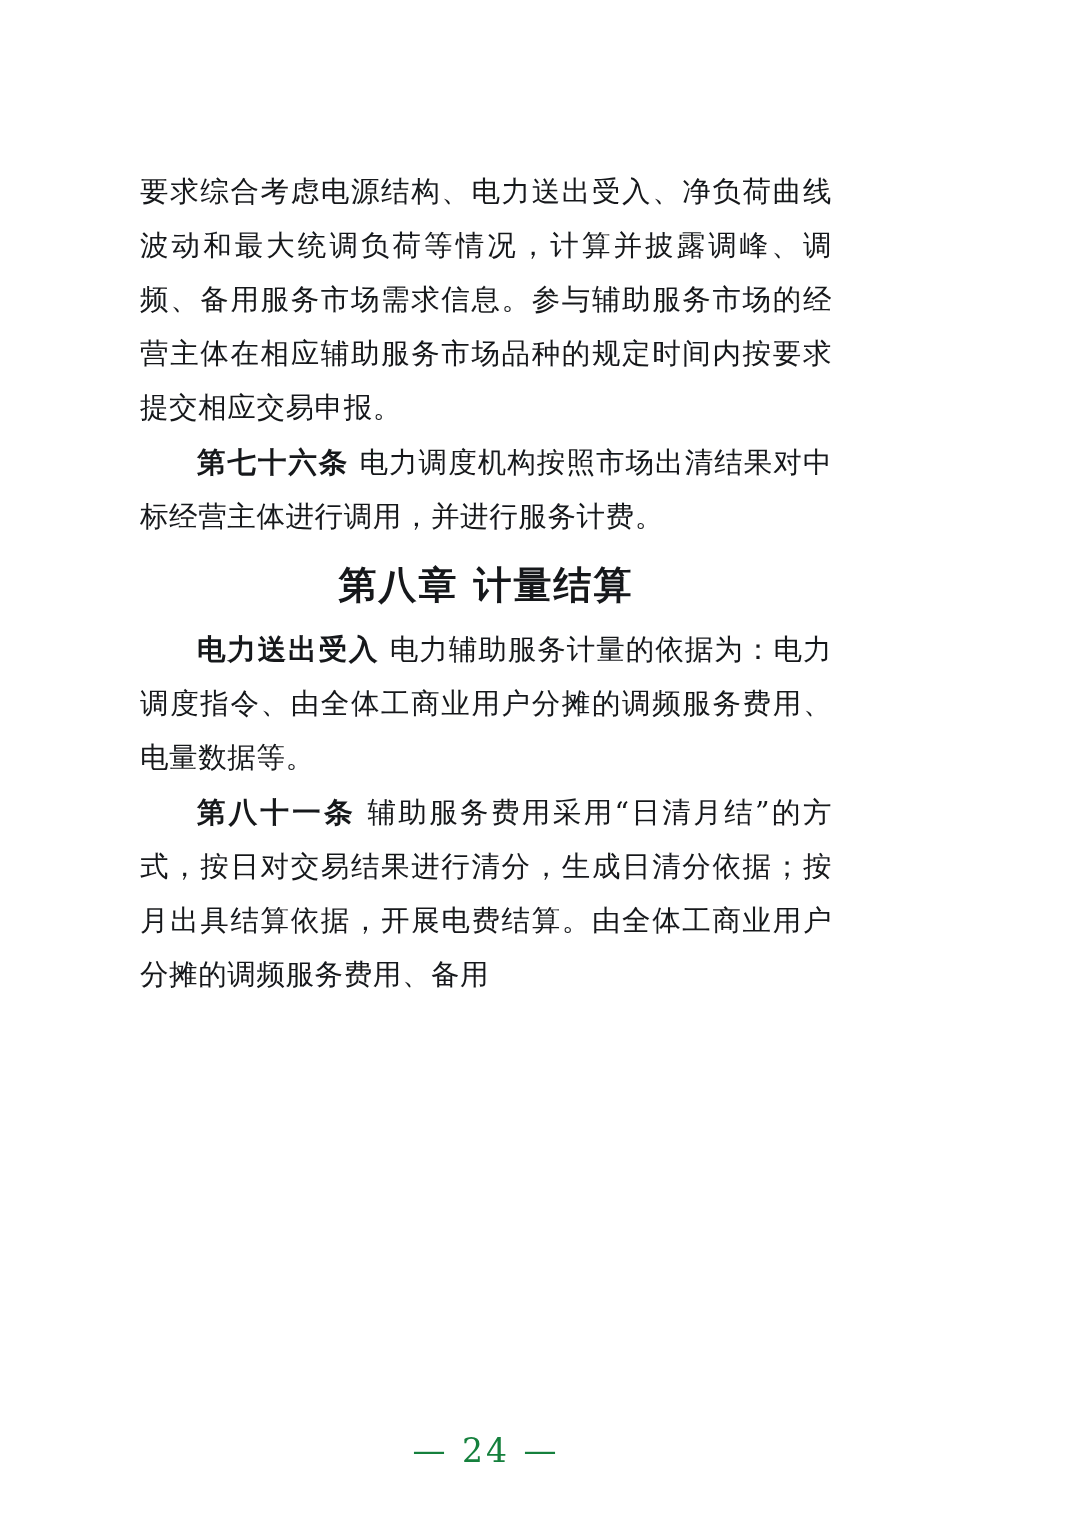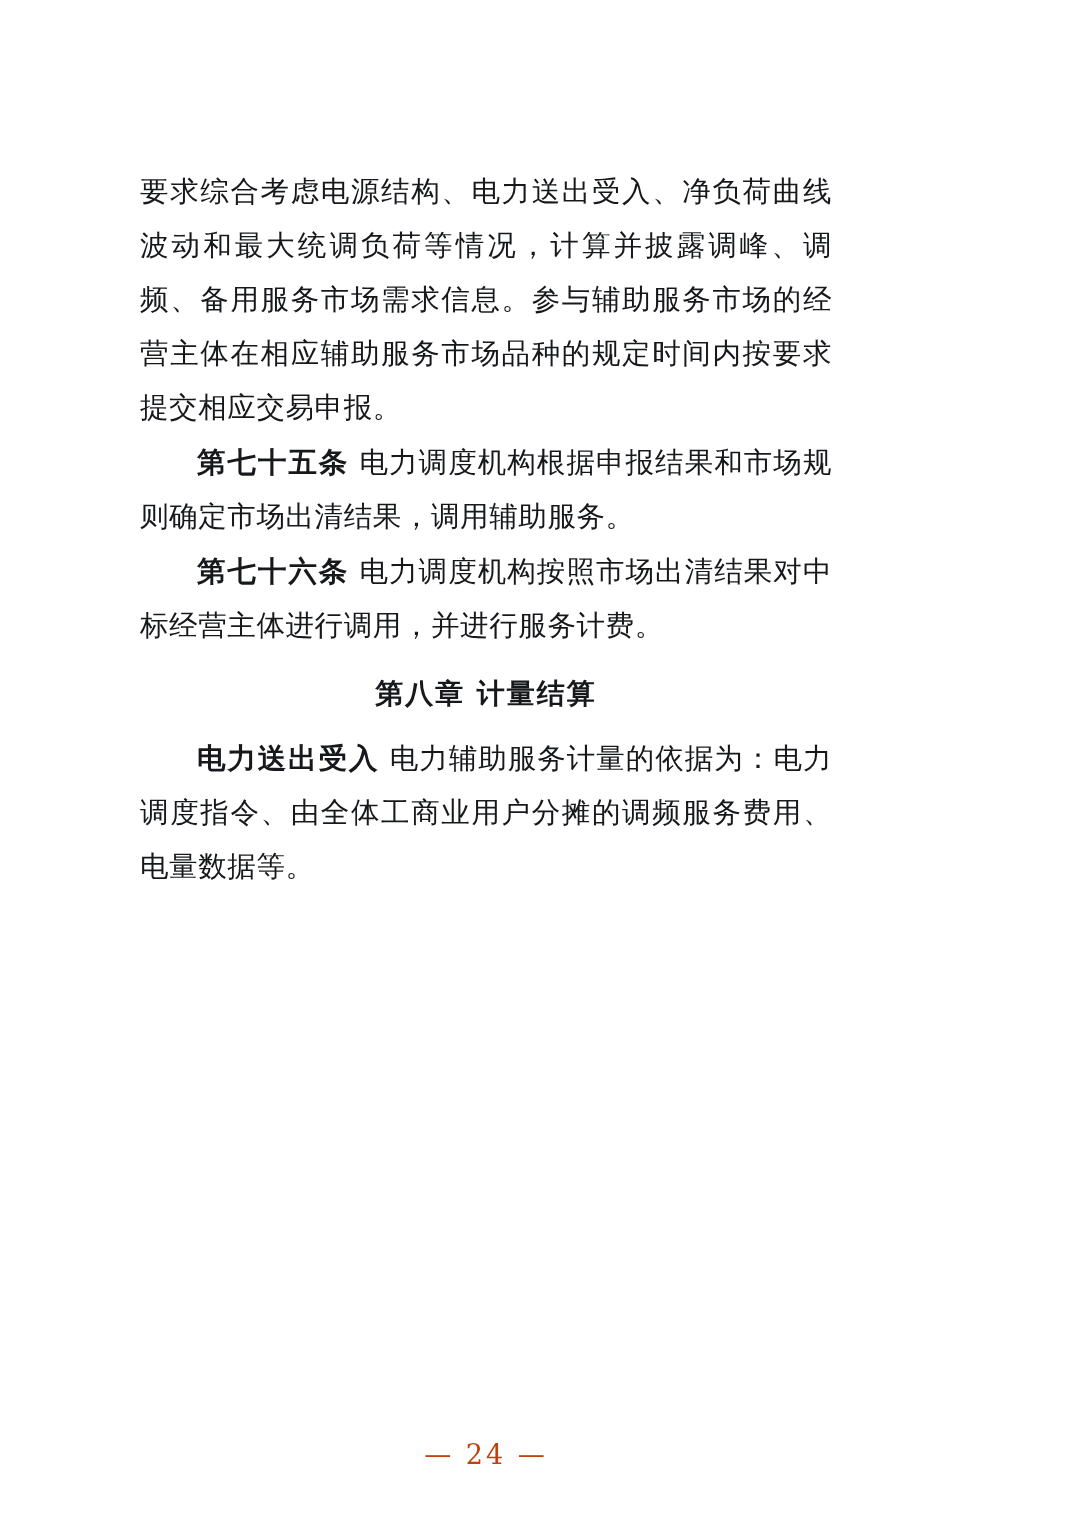--- a/index.html
+++ b/index.html
@@ -40,63 +40,63 @@
   .para-noindent {
     text-indent: 0;
   }
   .art-label {
     font-weight: bold;
     letter-spacing: 1.5px;
   }
   .chapter-heading {
     text-align: center;
     font-weight: bold;
-    font-size: 28px;
+    font-size: 38px;
     line-height: 54px;
     letter-spacing: 2px;
     margin: 14px 0 10px 0;
   }
   .page-number {
     position: absolute;
     left: 0;
     right: 0;
     bottom: 58px;
     text-align: center;
-    font-size: 27px;
+    font-size: 33px;
     letter-spacing: 3px;
-    color: #c2410c;
+    color: #15803d;
   }
 </style>
 </head>
 <body>
 
 <div class="page">
   <div class="doc-body">
 
     <p class="para-noindent">
       <span>要求综合考虑电源结构、电力送出受入、净负荷曲线波动和最大统调负荷等情况，计算并披露调峰、调频、备用服务市场需求信息。参与辅助服务市场的经营主体在相应辅助服务市场品种的规定时间内按要求提交相应交易申报。</span>
     </p>
 
-    <p class="para">
-      <span class="art-label">第七十五条</span>
-      <span>电力调度机构根据申报结果和市场规则确定市场出清结果，调用辅助服务。</span>
-    </p>
 
     <p class="para">
       <span class="art-label">第七十六条</span>
       <span>电力调度机构按照市场出清结果对中标经营主体进行调用，并进行服务计费。</span>
     </p>
 
 
     <div class="chapter-heading">第八章 计量结算</div>
 
 
     <p class="para">
       <span class="art-label">电力送出受入</span>
       <span>电力辅助服务计量的依据为：电力调度指令、由全体工商业用户分摊的调频服务费用、电量数据等。</span>
     </p>
 
 
+    <p class="para">
+      <span class="art-label">第八十一条</span>
+      <span>辅助服务费用采用“日清月结”的方式，按日对交易结果进行清分，生成日清分依据；按月出具结算依据，开展电费结算。由全体工商业用户分摊的调频服务费用、备用</span>
+    </p>
 
   </div>
 
   <div class="page-number">— 24 —</div>
 </div>
 
 </body></html>

